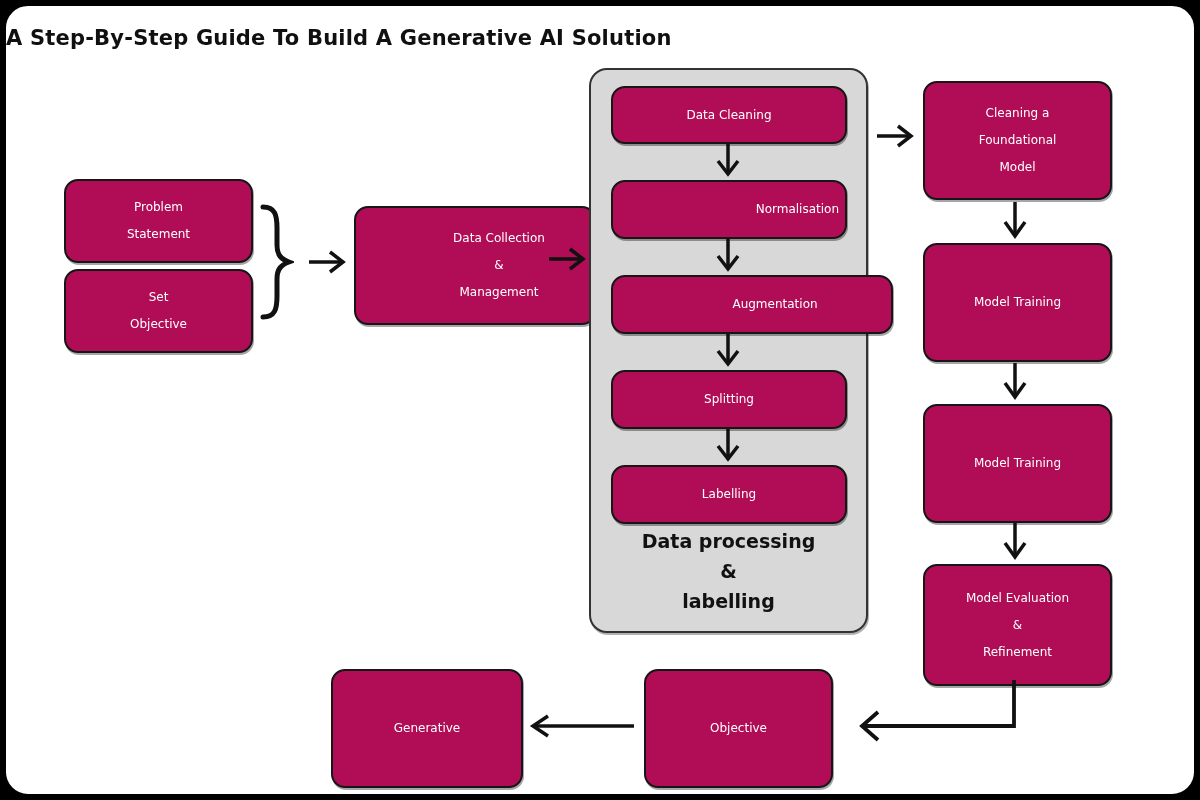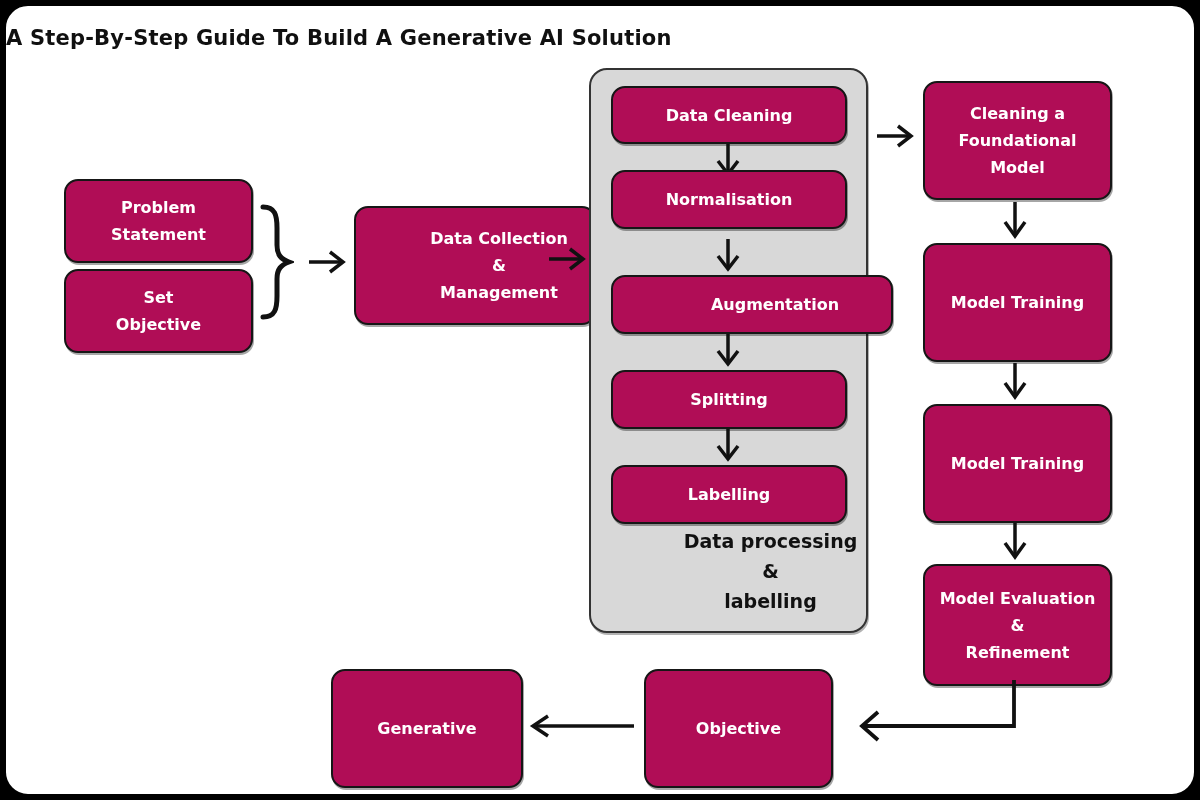--- a/index.html
+++ b/index.html
@@ -21,32 +21,32 @@
     position:absolute;left:0;top:20px;width:100%;
     font-size:21px;font-weight:bold;color:#101010;letter-spacing:.2px;
   }
   .node{
     position:absolute;background:var(--box-fill);
     border:2px solid var(--outline);border-radius:14px;
     display:flex;align-items:center;justify-content:center;text-align:center;
     box-shadow:1px 2px 0 rgba(0,0,0,.35);
   }
   .node .label{
-    color:var(--box-text);font-weight:bold;font-size:16px;line-height:27px;
+    color:var(--box-text);font-weight:normal;font-size:12px;line-height:27px;
     white-space:pre-line;padding:2px 6px;
   }
   .panel{
     position:absolute;left:583px;top:62px;width:275px;height:561px;
     background:var(--panel-fill);border:2px solid #333;border-radius:18px;
     box-shadow:1px 2px 0 rgba(0,0,0,.3);
   }
   .panel .node{left:20px;width:232px;}
   .panel-label{
     position:absolute;left:0;top:456px;width:100%;text-align:center;
-    font-size:19px;font-weight:bold;color:#111;line-height:30px;white-space:pre-line;padding-left:42px;
+    font-size:19px;font-weight:bold;color:#111;line-height:30px;white-space:pre-line;
   }
   .conn{position:absolute;}
   svg{display:block;}
 </style>
 </head>
 <body>
 
 <div class="stage">
   <div class="canvas">
 
@@ -90,21 +90,21 @@
     <div class="panel">
       <div class="node" style="top:16px;height:54px;">
         <span class="label">Data Cleaning</span>
       </div>
       <div class="conn" style="left:124px;top:74px;">
         <svg width="26" height="34" viewBox="0 0 26 34">
           <line x1="13" y1="0" x2="13" y2="28" stroke="#111" stroke-width="3.5"></line>
           <path d="M3 17 L13 30 L23 17" fill="none" stroke="#111" stroke-width="3.5"></path>
         </svg>
       </div>
-      <div class="node" style="top:100px;height:55px;">
+      <div class="node" style="top:110px;height:55px;justify-content:flex-end;">
         <span class="label">Normalisation</span>
       </div>
       <div class="conn" style="left:124px;top:169px;">
         <svg width="26" height="34" viewBox="0 0 26 34">
           <line x1="13" y1="0" x2="13" y2="28" stroke="#111" stroke-width="3.5"></line>
           <path d="M3 17 L13 30 L23 17" fill="none" stroke="#111" stroke-width="3.5"></path>
         </svg>
       </div>
       <div class="node" style="top:205px;height:55px;padding-left:46px;">
         <span class="label">Augmentation</span>

